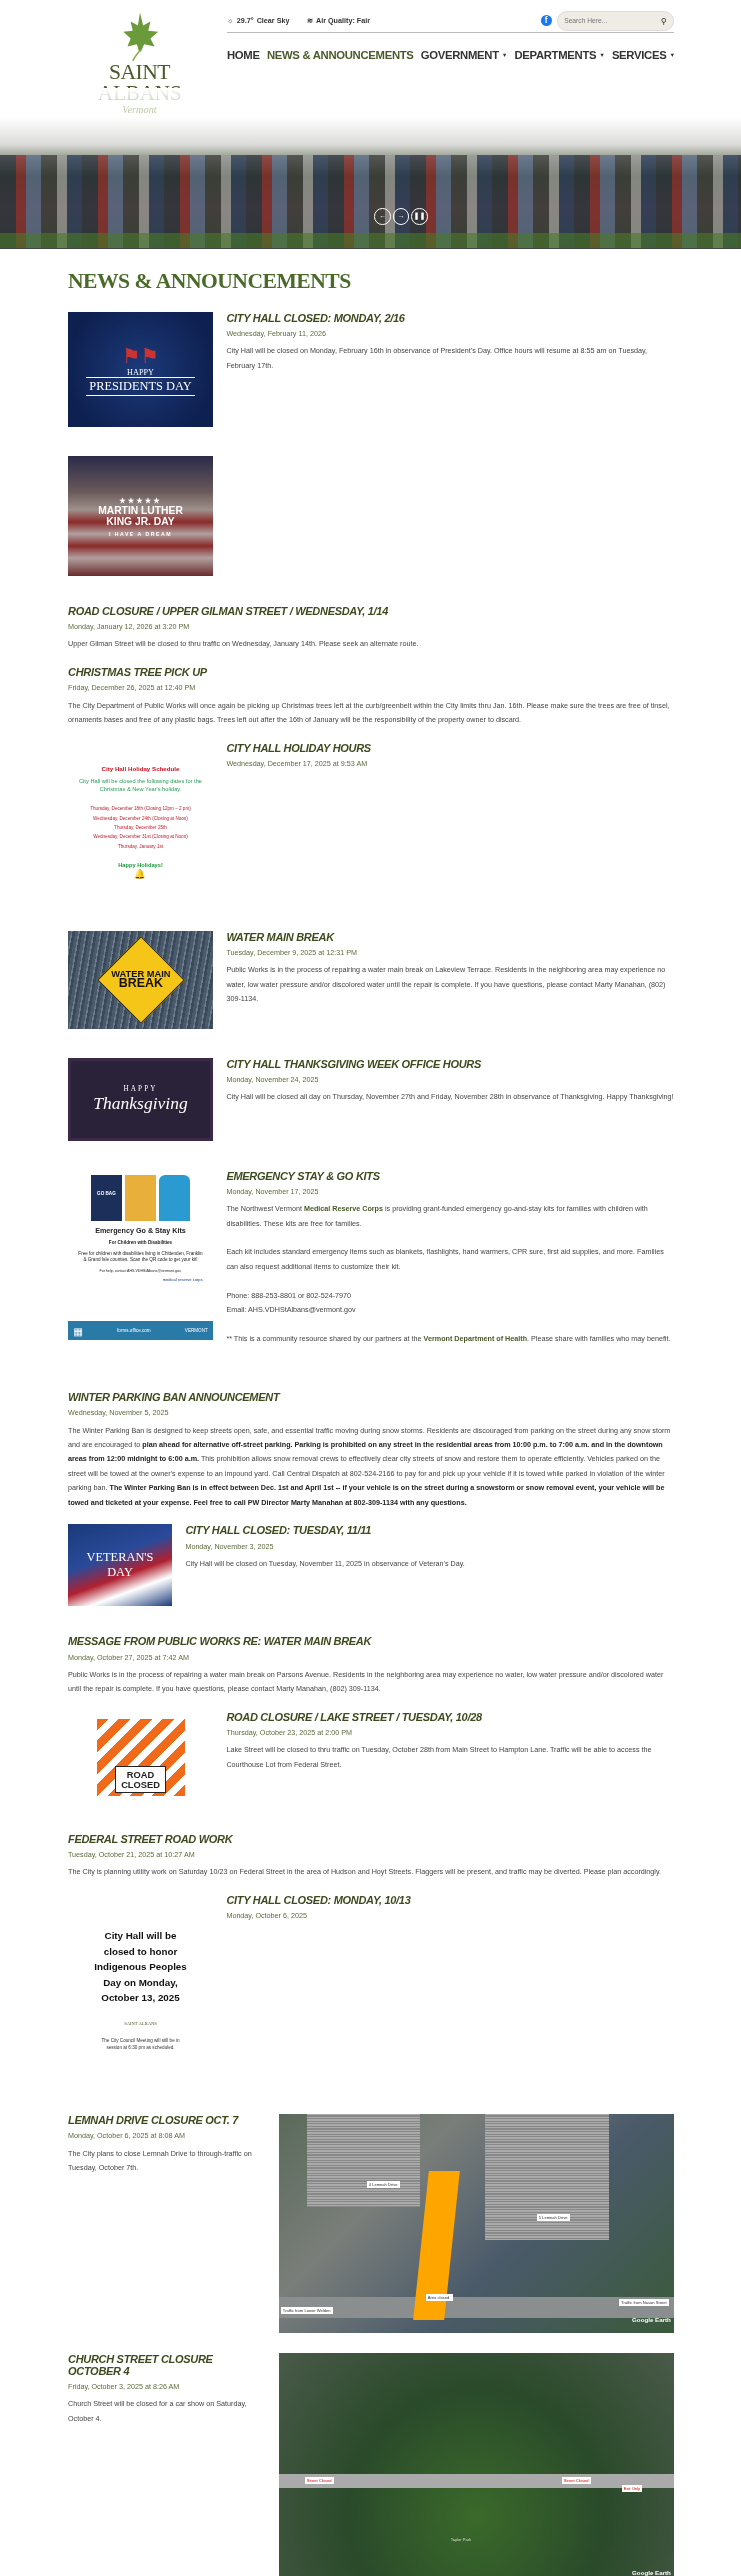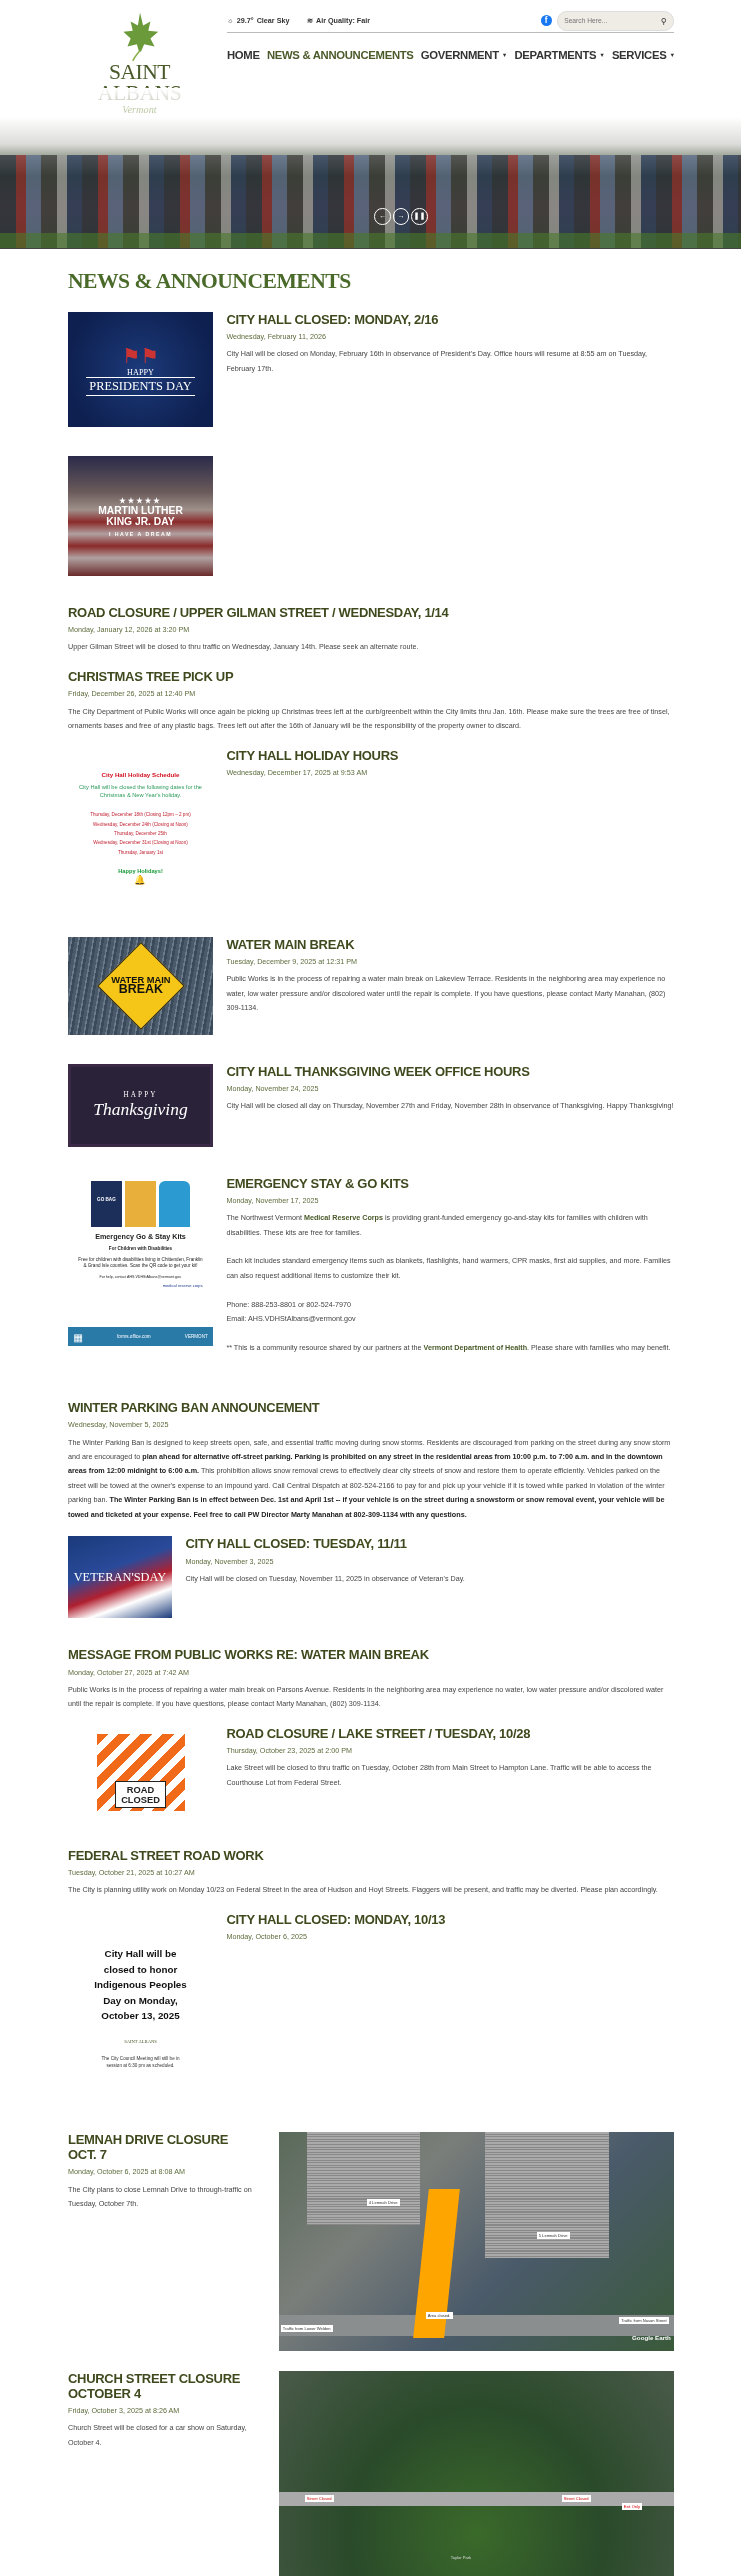--- a/index.html
+++ b/index.html
@@ -29,38 +29,38 @@
   .hero .grass { position: absolute; left: 0; right: 0; bottom: 0; height: 15.5px; background: #4a7a2a; opacity: 0.6; }
   .hero-controls { position: absolute; left: 374px; top: 120px; display: flex; gap: 2.1px; }
   .hero-btn { width: 16.5px; height: 16.5px; border: 1px solid #fff; border-radius: 50%; color: #fff; text-align: center; line-height: 14.4px; font-size: 7.2px; }
 
   
   .main { width: 606px; margin: 0 auto; padding-top: 19.6px; }
   .page-title { font-family: "Liberation Serif", serif; font-size: 21.6px; color: #4a6a2a; letter-spacing: -0.5px; margin-bottom: 18.5px; }
   .news-item { display: flex; gap: 13.4px; margin-bottom: 29px; }
   .news-item.noimg { display: block; margin-bottom: 14.4px; }
   .item-body { flex: 1; }
-  .item-title { font-size: 13px; font-weight: bold; color: #3e4a1e; text-transform: uppercase; letter-spacing: -0.3px; margin-bottom: 5.2px; }
+  .item-title { font-size: 11px; font-weight: bold; color: #3e4a1e; text-transform: uppercase; letter-spacing: -0.3px; margin-bottom: 5.2px; font-style: italic; }
   .item-date { font-size: 7.2px; color: #5a6a3a; margin-bottom: 6.2px; }
   .item-text { font-size: 7.2px; line-height: 14.4px; color: #444; }
   .item-text b { color: #222; }
   .item-text .link { color: #4a5a2a; font-weight: bold; }
   .item-text p { margin-bottom: 14.4px; }
   .item-text p:last-child { margin-bottom: 16px; }
 
   .img-box { width: 145px; display: flex; align-items: center; justify-content: center; text-align: center; overflow: hidden; }
   .img-presidents { height: 115px; background: radial-gradient(circle, #1c3a7a 0%, #0e2050 80%); color: #fff; flex-direction: column; font-family: "Liberation Serif", serif; }
   .img-mlk { height: 120px; background: linear-gradient(180deg, #2a2a4a 0%, #6a5a5a 30%, #a0908a 45%, #8a2a2a 55%, #b0a0a0 65%, #8a2a2a 75%, #b0a0a0 85%, #6a2a2a 100%); color: #fff; flex-direction: column; font-weight: bold; }
   .img-holiday { height: 160px; background: #fff; flex-direction: column; font-size: 4.6px; padding: 10.3px 5.2px; }
   .img-water { height: 98px; background: repeating-linear-gradient(100deg, #4a5a6a 0 3.1px, #6a7a8a 3.1px 4.6px, #3a4a5a 4.6px 7.2px); }
   .diamond { width: 62px; height: 62px; background: #f5c518; border: 1.5px solid #222; transform: rotate(45deg); display: flex; align-items: center; justify-content: center; }
   .diamond span { transform: rotate(-45deg); font-weight: bold; font-size: 9.3px; color: #111; line-height: 9.3px; }
   .img-thanks { height: 83px; background: #2a2238; color: #fff; font-family: "Liberation Serif", serif; font-style: italic; font-size: 17.5px; flex-direction: column; border: 3.1px solid #3a2a48; }
   .img-kits { height: 170px; background: #fff; flex-direction: column; font-size: 4.6px; color: #222; padding-top: 5.2px; }
-  .img-vets { width: 104px; height: 82px; background: linear-gradient(160deg, #1a3a7a 0%, #2a4a9a 40%, #b02030 60%, #fff 75%, #1a3a7a 100%); color: #fff; font-family: "Liberation Serif", serif; font-size: 12.4px; flex-direction: row; }
+  .img-vets { width: 104px; height: 82px; background: linear-gradient(160deg, #1a3a7a 0%, #2a4a9a 40%, #b02030 60%, #fff 75%, #1a3a7a 100%); color: #fff; font-family: "Liberation Serif", serif; font-size: 12.4px; flex-direction: column; }
   .img-road { height: 93px; background: #fff; }
   .barricade { width: 88px; height: 77px; background: repeating-linear-gradient(135deg, #f06a1a 0 8.2px, #fff 8.2px 15.5px); position: relative; display: flex; align-items: center; justify-content: center; }
   .barricade .sign { background: #fff; border: 1px solid #222; font-weight: bold; font-size: 9.3px; padding: 2.1px 5.2px; color: #222; margin-top: 44px; }
   .img-indig { height: 191px; background: #fff; flex-direction: column; color: #111; }
 
   .map-item { display: flex; gap: 19.6px; margin-bottom: 19.6px; }
   .map-item .item-body { width: 191px; flex: none; }
   .map { width: 416px; background: linear-gradient(135deg, #5a6a5a 0%, #7a7e7a 30%, #4a5a6a 60%, #3a5a3a 100%); position: relative; overflow: hidden; }
   .map .bldg { position: absolute; background: repeating-linear-gradient(180deg, #aaa 0 1.5px, #888 1.5px 2.6px); }
   .map .road { position: absolute; left: 0; right: 0; height: 20.6px; background: #8a8e8e; }
@@ -230,21 +230,21 @@
         <span style="font-size:10.3px">▦</span>
         <span>forms.office.com</span>
         <span>VERMONT</span>
       </div>
     </div>
     <div class="item-body">
       <a class="item-title" style="display:block">EMERGENCY STAY &amp; GO KITS</a>
       <div class="item-date">Monday, November 17, 2025</div>
       <div class="item-text">
         <p><span>The Northwest Vermont </span><a class="link">Medical Reserve Corps</a><span> is providing grant-funded emergency go-and-stay kits for families with children with disabilities. These kits are free for families.</span></p>
-        <p>Each kit includes standard emergency items such as blankets, flashlights, hand warmers, CPR masks, first aid supplies, and more. Families can also request additional items to customize their kit.</p>
+        <p>Each kit includes standard emergency items such as blankets, flashlights, hand warmers, CPR sure, first aid supplies, and more. Families can also request additional items to customize their kit.</p>
         <p><span>Phone: 888-253-8801 or 802-524-7970</span><br><span>Email: AHS.VDHStAlbans@vermont.gov</span></p>
         <p><span>** This is a community resource shared by our partners at the </span><a class="link">Vermont Department of Health</a><span>. Please share with families who may benefit.</span></p>
       </div>
     </div>
   </article>
 
   <article class="news-item noimg">
     <a class="item-title" style="display:block">WINTER PARKING BAN ANNOUNCEMENT</a>
     <div class="item-date">Wednesday, November 5, 2025</div>
     <div class="item-text"><span>The Winter Parking Ban is designed to keep streets open, safe, and essential traffic moving during snow storms. Residents are discouraged from parking on the street during any snow storm and are encouraged to </span><b>plan ahead for alternative off-street parking.  Parking is prohibited on any street in the residential areas from 10:00 p.m. to 7:00 a.m. and in the downtown areas from 12:00 midnight to 6:00 a.m.</b><span> This prohibition allows snow removal crews to effectively clear city streets of snow and restore them to operate efficiently. Vehicles parked on the street will be towed at the owner's expense to an impound yard. Call Central Dispatch at 802-524-2166 to pay for and pick up your vehicle if it is towed while parked in violation of the winter parking ban. </span><b>The Winter Parking Ban is in effect between Dec. 1st and April 1st -- if your vehicle is on the street during a snowstorm or snow removal event, your vehicle will be towed and ticketed at your expense. Feel free to call PW Director Marty Manahan at 802-309-1134 with any questions.</b></div>
@@ -280,21 +280,21 @@
     <div class="item-body">
       <a class="item-title" style="display:block">ROAD CLOSURE / LAKE STREET / TUESDAY, 10/28</a>
       <div class="item-date">Thursday, October 23, 2025 at 2:00 PM</div>
       <div class="item-text">Lake Street will be closed to thru traffic on Tuesday, October 28th from Main Street to Hampton Lane. Traffic will be able to access the Courthouse Lot from Federal Street.</div>
     </div>
   </article>
 
   <article class="news-item noimg">
     <a class="item-title" style="display:block">FEDERAL STREET ROAD WORK</a>
     <div class="item-date">Tuesday, October 21, 2025 at 10:27 AM</div>
-    <div class="item-text">The City is planning utility work on Monday 10/23 on Federal Street in the area of Hudson and Hoyt Streets. Flaggers will be present, and traffic may be diverted. Please plan accordingly.</div>
+    <div class="item-text">The City is planning utility work on Saturday 10/23 on Federal Street in the area of Hudson and Hoyt Streets. Flaggers will be present, and traffic may be diverted. Please plan accordingly.</div>
   </article>
 
   <article class="news-item">
     <div class="img-box img-indig">
       <div style="font-size:9.8px;font-weight:bold;line-height:15.5px;padding:0 20.6px">City Hall will be closed to honor Indigenous Peoples Day on Monday, October 13, 2025</div>
       <div style="margin-top:15.5px;font-family:'Liberation Serif',serif;font-size:4.6px;color:#4a5a2a">SAINT ALBANS</div>
       <div style="margin-top:10.3px;font-size:4.6px;color:#333;padding:0 26px;line-height:7.2px">The City Council Meeting will still be in session at 6:30 pm as scheduled.</div>
     </div>
     <div class="item-body">
       <a class="item-title" style="display:block">CITY HALL CLOSED: MONDAY, 10/13</a>

